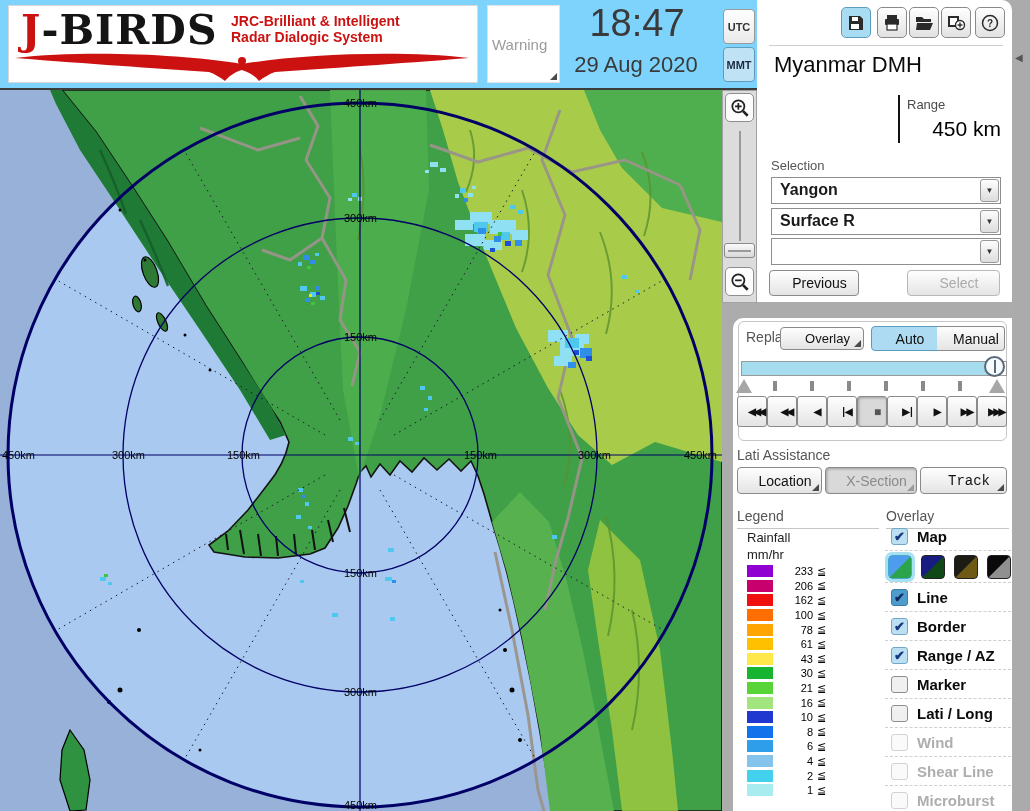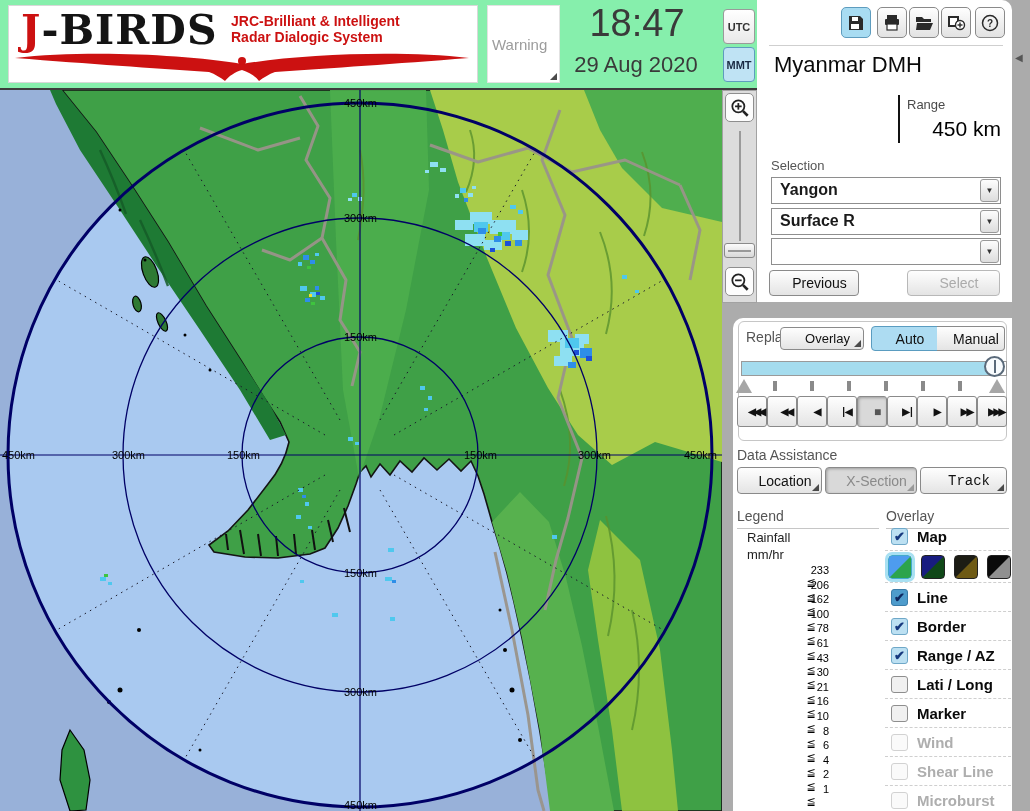--- a/index.html
+++ b/index.html
@@ -1,20 +1,20 @@
 <!DOCTYPE html>
 <html><head>
 <meta charset="utf-8">
 <style>
   * { box-sizing: border-box; }
   body { margin:0; background:#ACACAC; font-family:"Liberation Sans",sans-serif; }
   #app { position:relative; width:1030px; height:811px; overflow:hidden; background:#ACACAC; }
 
   
-  .header { position:absolute; left:0; top:0; width:757px; height:90px; background:#86efac; border-bottom:2px solid #3C3C3C; }
+  .header { position:absolute; left:0; top:0; width:757px; height:90px; background:#7dd3fc; border-bottom:2px solid #3C3C3C; }
   .logo-card { position:absolute; left:8px; top:5px; width:470px; height:78px; background:#fff; border:1px solid #D8D8D8; }
   .logo-title { position:absolute; left:12px; top:0px; font-family:"DejaVu Serif",serif; font-weight:bold; font-size:41px; color:#141414; letter-spacing:1px; }
   .logo-j { color:#CC1111; }
   .logo-sub { position:absolute; left:222px; top:7px; color:#CC1111; font-weight:bold; font-size:14px; line-height:16px; white-space:nowrap; }
   .eagle { position:absolute; left:4px; top:42px; width:460px; height:34px; }
   .warning-btn { position:absolute; left:487px; top:5px; width:73px; height:78px; background:#FFFFFF; border:1px solid #E2E2E2; color:#9C9C9C; font-size:15px; display:flex; align-items:center; padding-left:4px; cursor:default; }
   .clock-time { position:absolute; left:548px; top:2px; width:178px; text-align:center; font-size:38px; color:#3A3A3A; }
   .clock-date { position:absolute; left:545px; top:52px; width:182px; text-align:center; font-size:22px; color:#3A3A3A; }
   .tz-btn { position:absolute; left:723px; width:32px; height:35px; border:1px solid #9A9A9A; border-radius:4px; font-size:11px; font-weight:bold; color:#333; display:flex; align-items:center; justify-content:center; background:linear-gradient(#FFFFFF,#E9E9E9); }
   .tz-utc { top:9px; }
@@ -55,21 +55,21 @@
   .tick { position:absolute; top:63px; width:4px; height:10px; background:#8A8A8A; }
   .pb { top:78px; width:30px; height:31px; font-size:10px; font-weight:bold; border-radius:3px; }
   .pb.trip { letter-spacing:-2.5px; padding-right:3px; }
   .pb.dbl { letter-spacing:-2px; padding-right:2px; }
   .da-title { position:absolute; left:4px; top:129px; font-size:14px; color:#555; }
   .sec-title { position:absolute; top:190px; font-size:14px; color:#555; border-bottom:1px solid #C6C6C6; padding-bottom:4px; }
 
   
   .legend-sub { position:absolute; left:14px; font-size:13px; color:#222; }
   .legend-rows { position:absolute; left:6px; top:246px; width:140px; }
-  .lrow { display:flex; align-items:center; height:14.6px;flex-direction:column; }
+  .lrow { display:flex; align-items:center; height:14.6px; }
   .lswatch { width:26px; height:12px; margin-left:8px; }
   .lval { width:36px; text-align:right; font-size:11px; color:#000; margin-left:4px; }
   .llte { font-size:11px; color:#000; margin-left:4px; }
 
   
   .ov-col { position:absolute; left:152px; top:204px; width:126px; }
   .ov-row { display:flex; align-items:center; height:29px; border-bottom:1px dashed #CFCFCF; }
   .ov-row.last { border-bottom:none; }
   .cb { width:17px; height:17px; margin-left:6px; border:1px solid #8E8E8E; border-radius:3px; background:#F0F0F0; display:flex; align-items:center; justify-content:center; font-size:13px; font-weight:bold; color:#16387E; }
   .cb.on { background:#BCE0F2; border-color:#6FA8C8; }
@@ -416,21 +416,21 @@
     <div class="btn pb trip" style="left:4px;">◀◀◀</div>
     <div class="btn pb dbl" style="left:34px;">◀◀</div>
     <div class="btn pb" style="left:64px;">◀</div>
     <div class="btn pb" style="left:94px;">|◀</div>
     <div class="btn pb pressed" style="left:124px;font-size:12px;color:#555;">■</div>
     <div class="btn pb" style="left:154px;">▶|</div>
     <div class="btn pb" style="left:184px;">▶</div>
     <div class="btn pb dbl" style="left:214px;">▶▶</div>
     <div class="btn pb trip" style="left:244px;">▶▶▶</div>
 
-    <div class="da-title">Data Assistance</div>
+    <div class="da-title">Lati Assistance</div>
     <div class="btn corner" style="left:4px;top:149px;width:85px;height:27px;">Location</div>
     <div class="btn corner corner-grey pressed" style="left:92px;top:149px;width:92px;height:27px;color:#8A8A8A;">X-Section</div>
     <div class="btn corner" style="left:187px;top:149px;width:87px;height:27px;font-family:Liberation Mono, monospace;">Track</div>
 
     <div class="sec-title" style="left:4px;width:142px;">Legend</div>
     <div class="legend-sub" style="top:212px;">Rainfall</div>
     <div class="legend-sub" style="top:229px;">mm/hr</div>
     <div class="legend-rows">
       <div class="lrow">
           <span class="lswatch" style="background: rgb(144, 0, 208);"></span>
@@ -541,25 +541,25 @@
         <span class="ov-label">Border</span>
       </div>
       <div class="ov-row">
         <span class="cb on">
             <span>✔</span>
           </span>
         <span class="ov-label">Range / AZ</span>
       </div>
       <div class="ov-row">
         <span class="cb"></span>
+        <span class="ov-label">Marker</span>
+      </div>
+      <div class="ov-row">
+        <span class="cb"></span>
         <span class="ov-label">Lati / Long</span>
-      </div>
-      <div class="ov-row">
-        <span class="cb"></span>
-        <span class="ov-label">Marker</span>
       </div>
       <div class="ov-row">
         <span class="cb dis"></span>
         <span class="ov-label dis">Wind</span>
       </div>
       <div class="ov-row">
         <span class="cb dis"></span>
         <span class="ov-label dis">Shear Line</span>
       </div>
       <div class="ov-row last">

